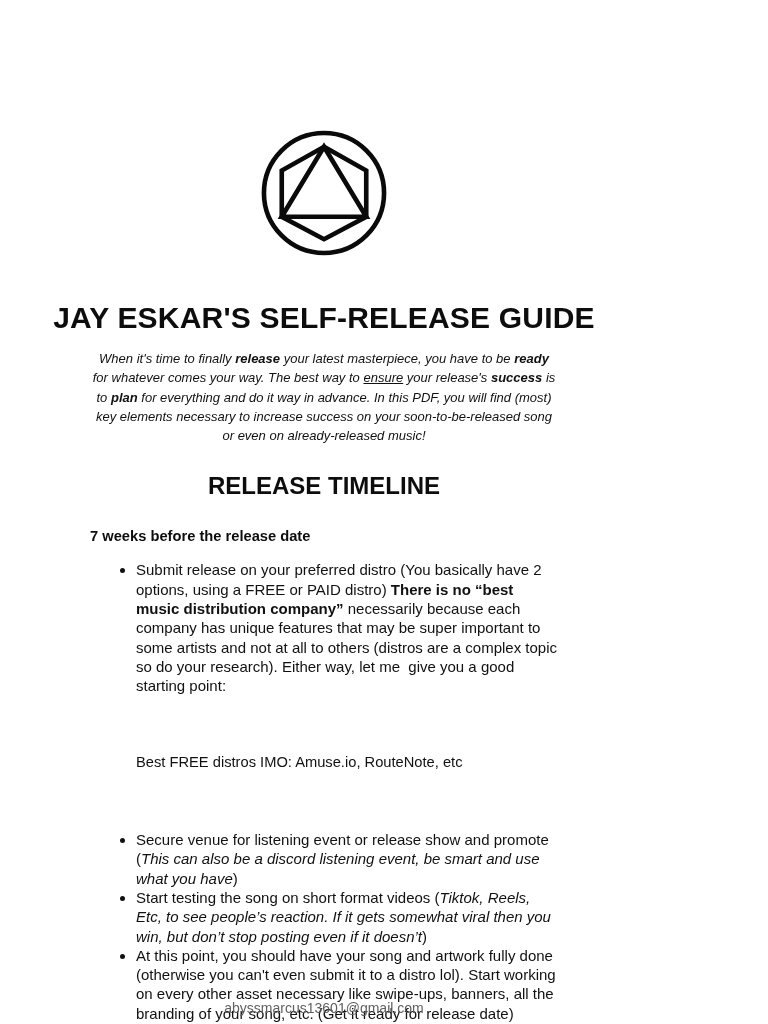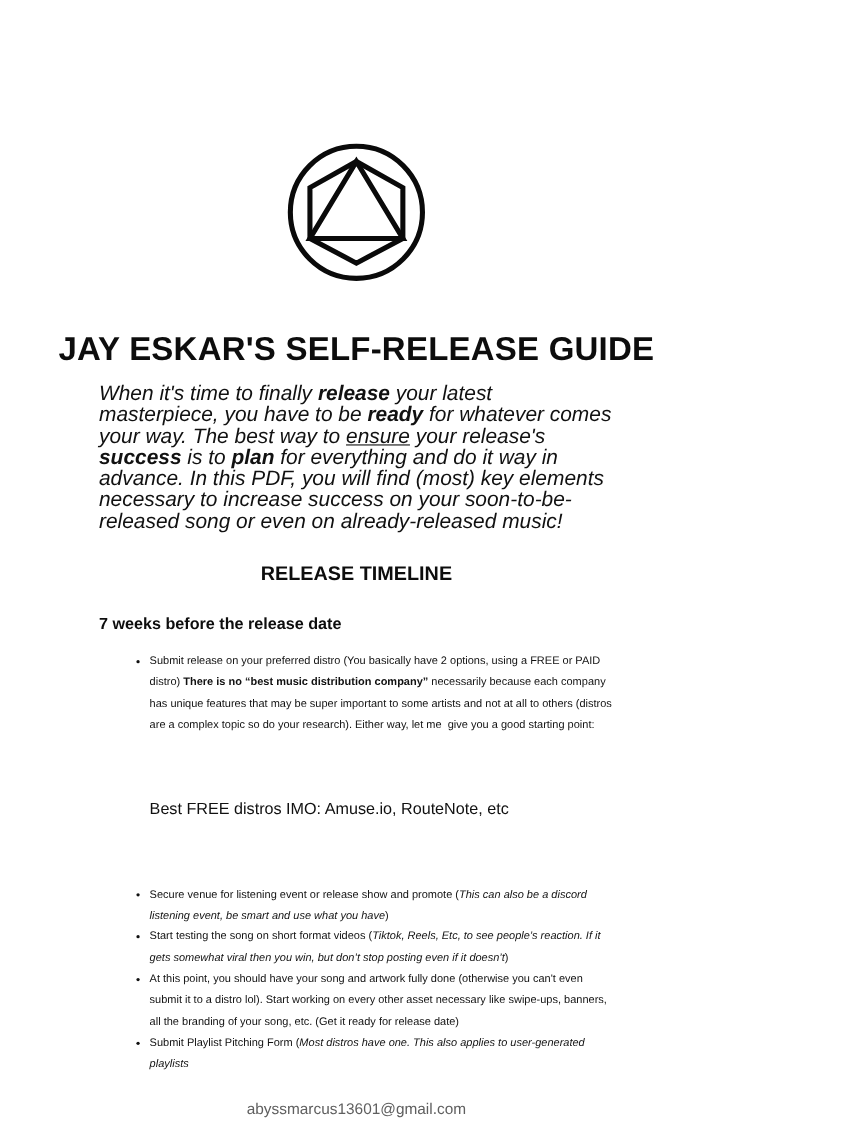--- a/index.html
+++ b/index.html
@@ -22,42 +22,43 @@
     margin: 42px 0 0 0;
     text-align: center;
     font-size: 30px;
     font-weight: bold;
     color: #0d0d0d;
     letter-spacing: 0.2px;
   }
   .content { padding: 0 90px; }
   p.intro {
     margin: 14px 0 0 0;
-    font-size: 19px;
+    font-size: 13px;
     line-height: 19.3px;
     font-style: italic;
     white-space: pre-wrap;
+    text-align: center;
   }
   h2.section-heading {
     margin: 27px 0 0 0;
     text-align: center;
-    font-size: 18px;
+    font-size: 24px;
     font-weight: bold;
     color: #0d0d0d;
   }
   h3.subheading {
     margin: 28px 0 0 0;
     font-size: 14.7px;
     font-weight: bold;
     color: #0d0d0d;
   }
   ul.bullets {
     margin: 16px 0 0 0;
     padding: 0 0 0 46px;
-    font-size: 10px;
+    font-size: 15px;
     line-height: 19.3px;
   }
   ul.bullets.second { margin-top: 19px; }
   ul.bullets li {
     margin: 0;
     padding: 0;
     white-space: pre-wrap;
   }
   .distro-block {
     margin: 19px 0 0 46px;

